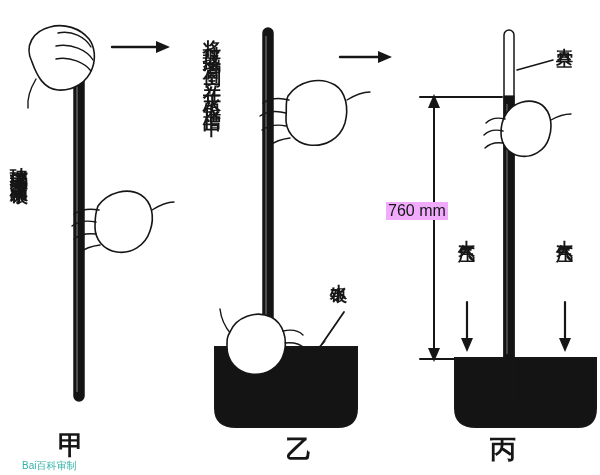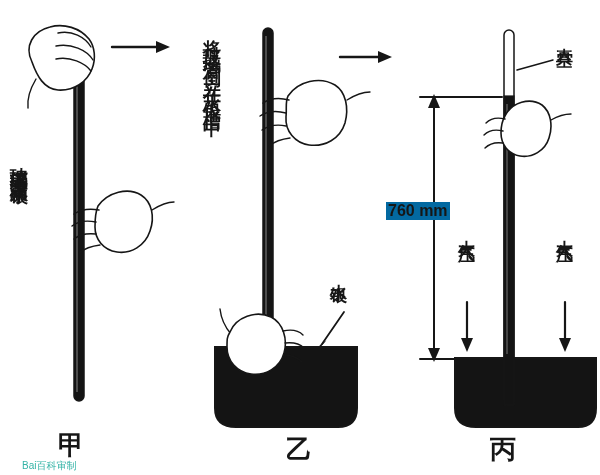--- a/index.html
+++ b/index.html
@@ -10,21 +10,21 @@
   }
   #drawing{position:absolute;left:0;top:0;width:600px;height:475px;}
   .vtext{
     position:absolute;
     writing-mode:vertical-rl;text-orientation:upright;
     font-weight:700;line-height:1;white-space:nowrap;
   }
   .caption{
     position:absolute;font-size:26px;font-weight:700;
   }
-  .htext{position:absolute;font-weight:700;background:#0369a1;padding:0 2px;}
+  .htext{position:absolute;font-weight:400;background:#f0abfc;padding:0 2px;}
   .watermark{position:absolute;font-size:10px;font-weight:400;padding-left:20px;}
   .ink-line{stroke:#161616;fill:none;stroke-linecap:round;stroke-linejoin:round;}
   .hand{fill:#ffffff;stroke:#161616;stroke-width:1.6;stroke-linejoin:round;stroke-linecap:round;}
   .finger{fill:none;stroke:#161616;stroke-width:1.4;stroke-linecap:round;}
 </style>
 </head>
 <body>
 
 <div id="stage">
 

